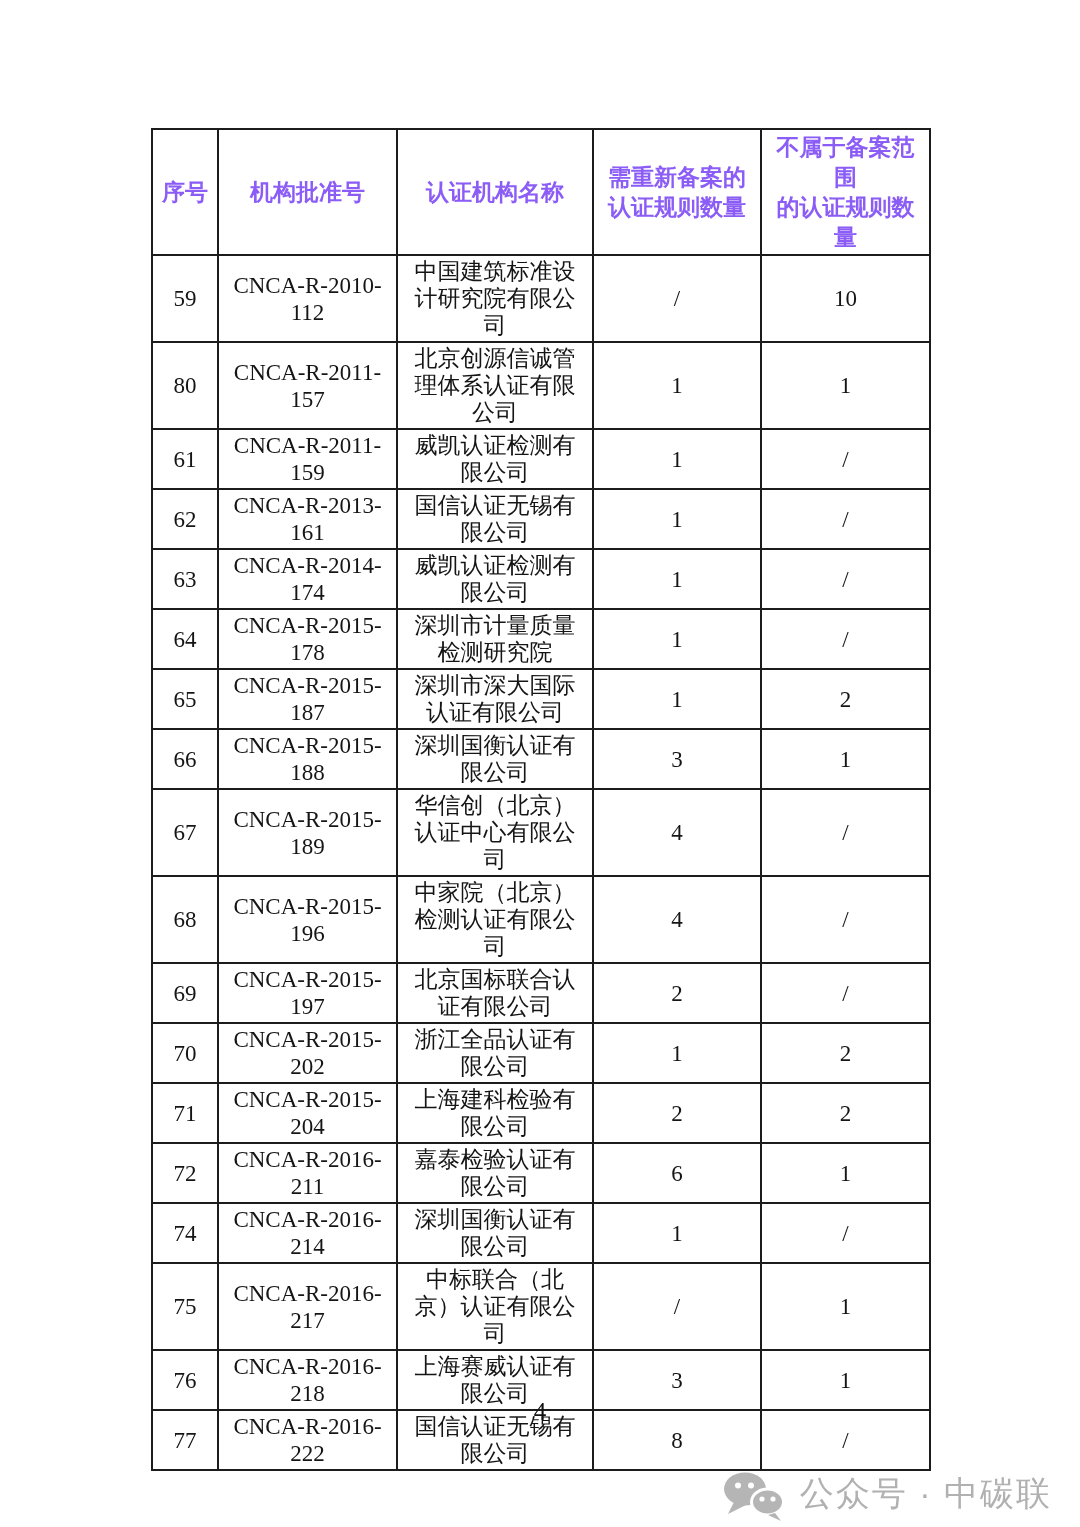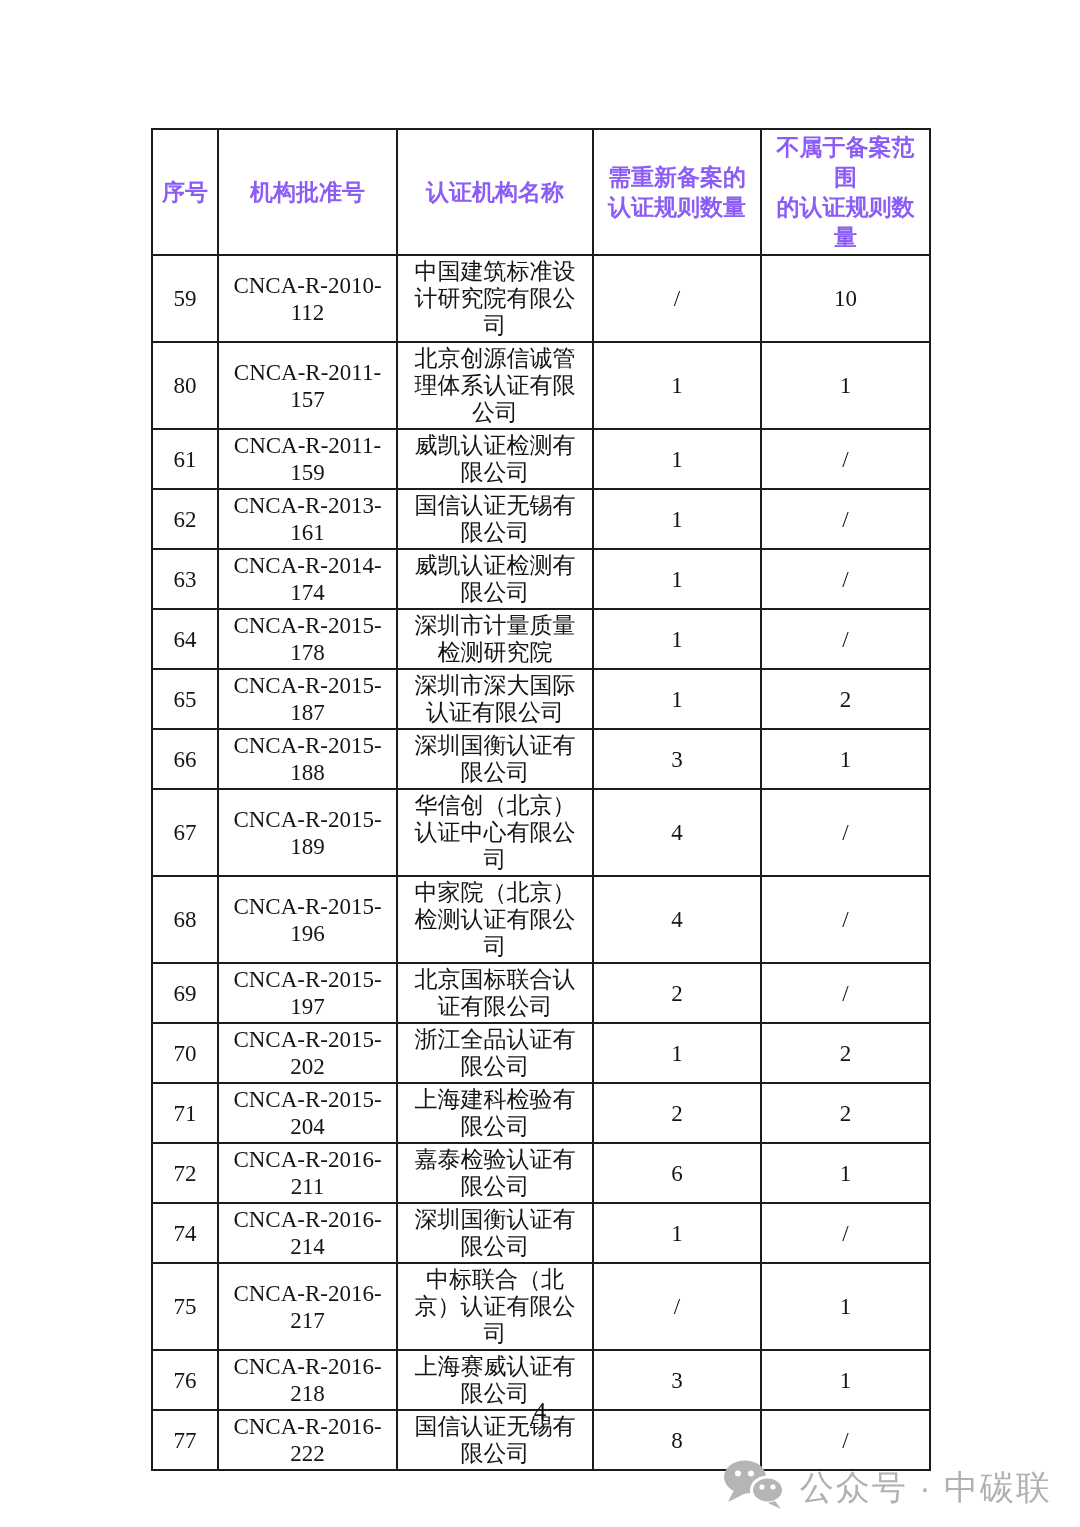--- a/index.html
+++ b/index.html
@@ -48,23 +48,23 @@
   .page-number{
     position:absolute;
     left:0;top:1398px;
     width:100%;
     text-align:center;
     font-size:25px;
     color:#111;
   }
   .watermark{
     position:absolute;
-    right:28px;bottom:16px;
+    right:28px;bottom:4px;
     display:flex;
-    align-items:flex-end;
+    align-items:flex-start;
     gap:14px;
     color:#b1b1b1;
   }
   .watermark .wm-text{
     font-family:"Liberation Sans","DejaVu Sans",sans-serif;
     font-size:34px;
     letter-spacing:2px;
   }
   .watermark svg{display:block;}
 </style>

